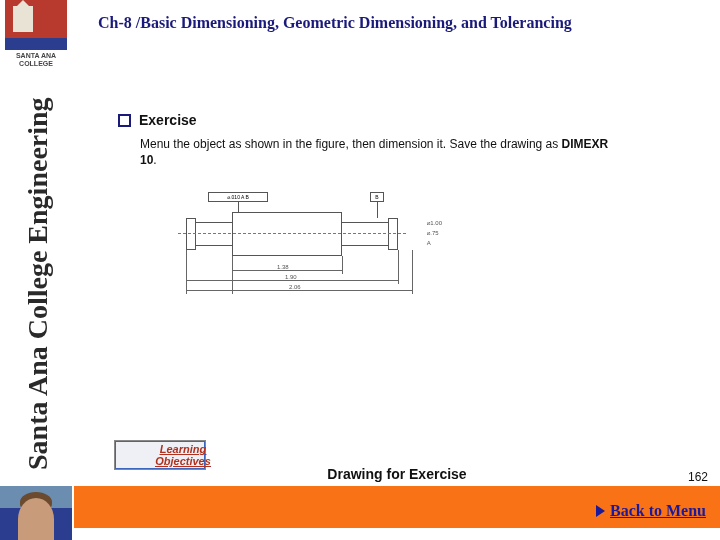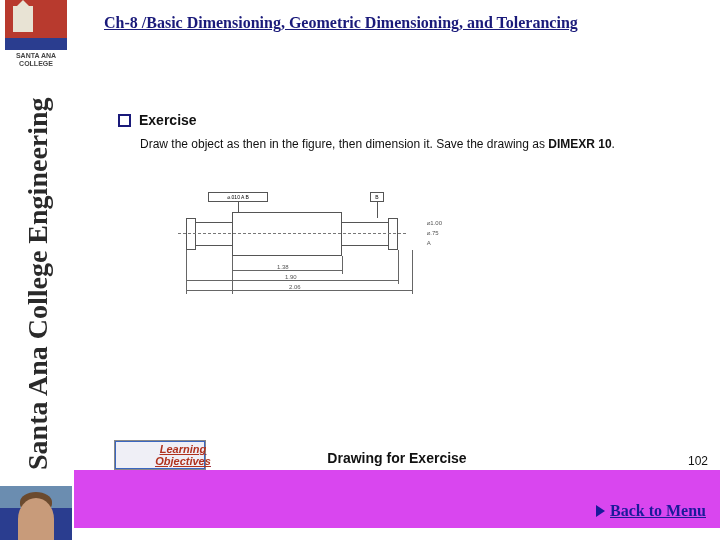--- a/index.html
+++ b/index.html
@@ -45,27 +45,26 @@
   }
   .bottom-photo {
     position:absolute; bottom:0; left:0; width:72px; height:54px;
     background: linear-gradient(to bottom, #6b8db0 0%, #6b8db0 40%, #2a3d8f 40%, #2a3d8f 100%);
   }
   .photo-person { position:absolute; bottom:0; left:18px; width:36px; height:42px; background:#c89b7a; border-radius:50% 50% 0 0; }
   .photo-hair { position:absolute; bottom:28px; left:20px; width:32px; height:20px; background:#6b4a2e; border-radius:50% 50% 40% 40%; }
 
   .header {
     position: absolute;
-    left: 104px;
+    left: 98px;
     top: 14px;
     font-family: "Times New Roman", serif;
     font-weight: bold;
     font-size: 16px;
     color: #1a1a7a;
-    text-decoration: underline;
   }
 
   .exercise-block {
     position: absolute;
     left: 118px;
     top: 112px;
   }
   .bullet-row { display:flex; align-items:center; gap:8px; }
   .square-bullet {
     width:13px; height:13px; border:2px solid #1a1a7a; display:inline-block;
@@ -111,22 +110,22 @@
     background:#efeff6;
     display:flex; align-items:center; justify-content:center;
     text-align:center;
   }
   .learning-text {
     font-size:11px; font-style:italic; font-weight:bold; color:#b0321e;
     text-decoration: underline; line-height:1.1;padding-left:46px;
   }
 
   .footer-bar {
-    position:absolute; left:74px; bottom:12px; right:0; height:58px;
-    background:#d946ef;
+    position:absolute; left:74px; bottom:12px; right:0; height:42px;
+    background:#f97316;
   }
   .footer-caption {
     position:absolute; left:0; right:0; top:-20px;
     text-align:center;
     font-weight:bold; font-size:14px; color:#111;
   }
   .page-number {
     position:absolute; right:12px; top:-16px;
     font-size:12px; color:#111;
   }
@@ -161,21 +160,21 @@
 </div>
 
 <div class="header">Ch-8 /Basic Dimensioning, Geometric Dimensioning, and Tolerancing</div>
 
 <div class="exercise-block">
   <div class="bullet-row">
     <span class="square-bullet"></span>
     <span class="exercise-title">Exercise</span>
   </div>
   <div class="exercise-body">
-    <span>Draw the object as then in the figure, then dimension it. Save the drawing as </span><b>DIMEXR 10</b><span>.</span>
+    <span>Menu the object as shown in the figure, then dimension it. Save the drawing as </span><b>DIMEXR 10</b><span>.</span>
   </div>
 </div>
 
 <div class="figure">
   <div class="shaft-body"></div>
   <div class="shaft-mid"></div>
   <div class="shaft-end1"></div>
   <div class="shaft-end2"></div>
   <div class="centerline"></div>
 
@@ -203,18 +202,18 @@
     <div>A</div>
   </div>
 </div>
 
 <a class="learning-box" href="#">
   <span class="learning-text">Learning Objectives</span>
 </a>
 
 <div class="footer-bar">
   <div class="footer-caption">Drawing for Exercise</div>
-  <div class="page-number">102</div>
+  <div class="page-number">162</div>
   <a class="back-link" href="#">
     <span class="tri"></span>
     <span>Back to Menu</span>
   </a>
 </div>
 
 </body></html>

